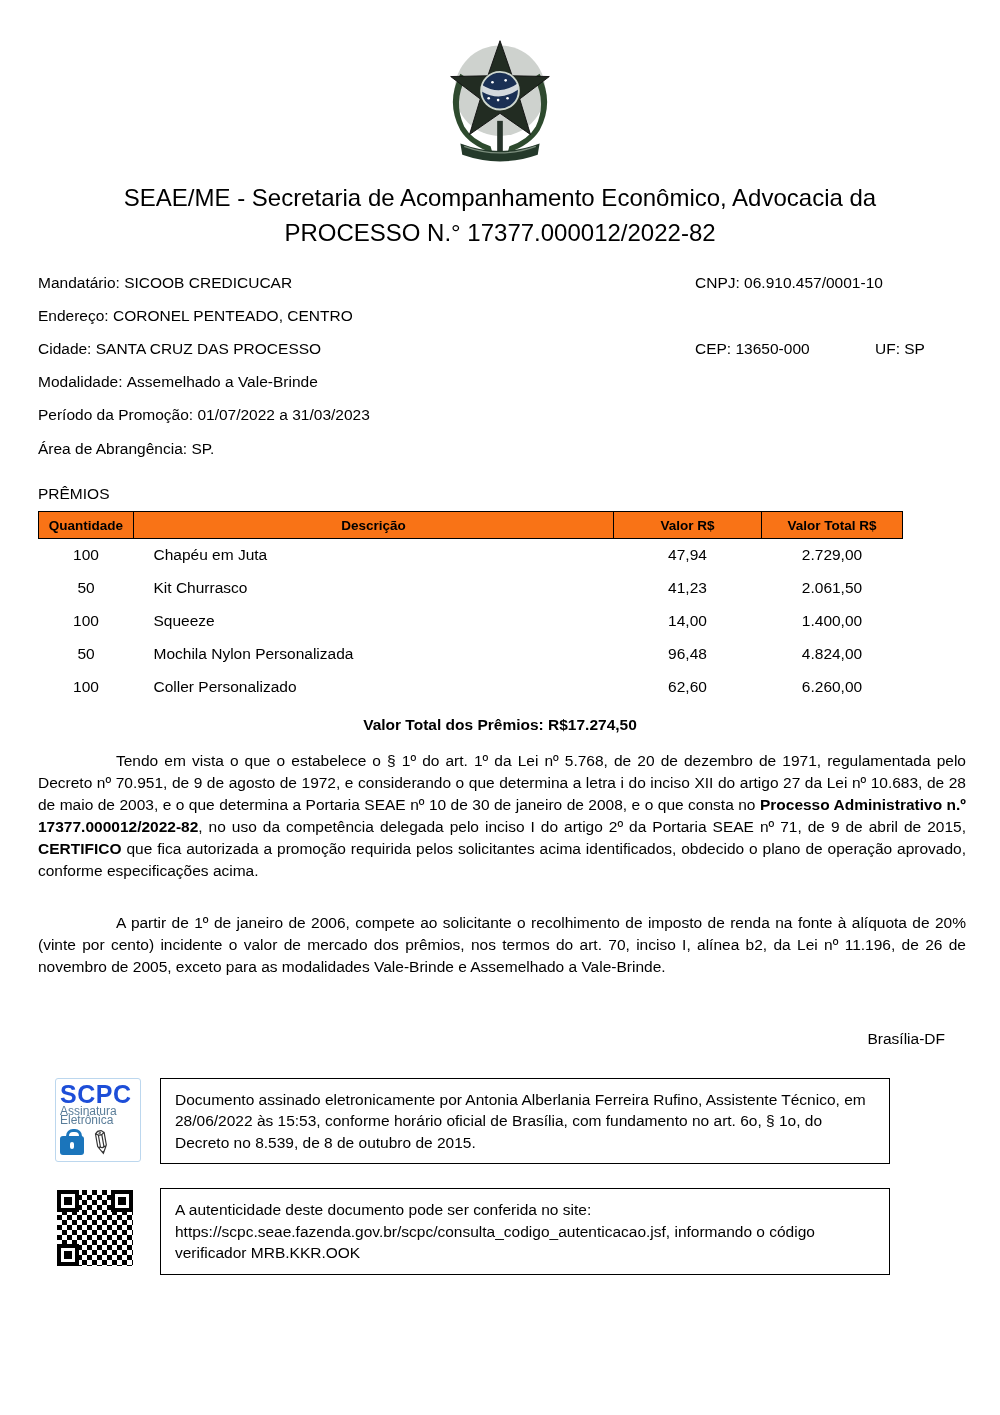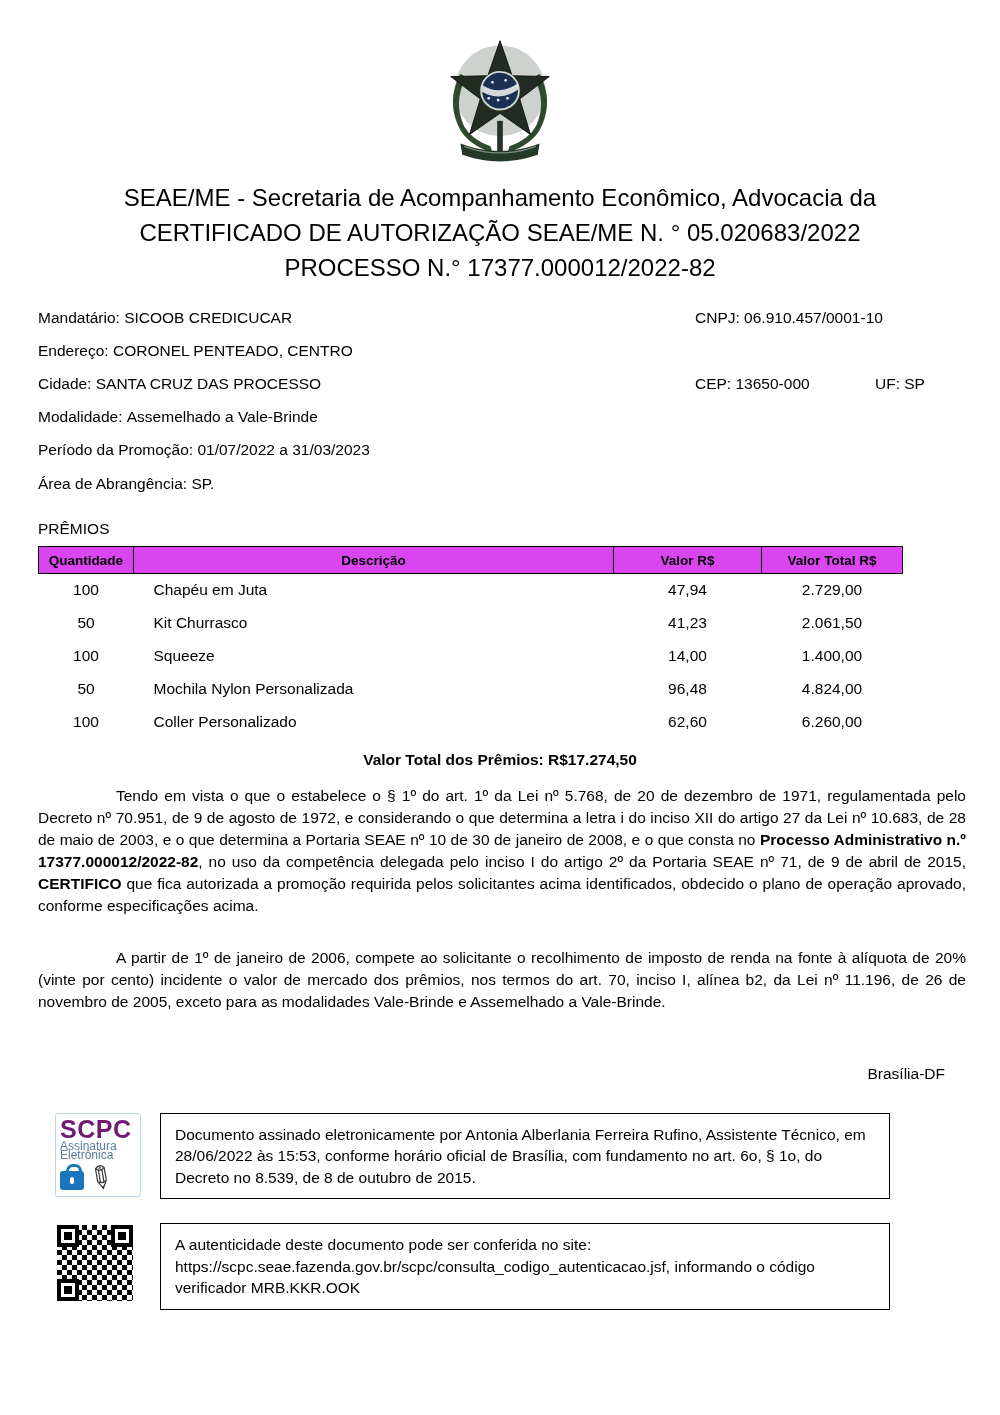--- a/index.html
+++ b/index.html
@@ -27,21 +27,21 @@
   .frow { position:relative; height:33px; line-height:33px; white-space:nowrap; }
   .fright { position:absolute; left:657px; top:0; }
   .fright2 { position:absolute; left:837px; top:0; }
   .frow.spaced { margin-top:1px; }
 
   
   .premios-title { margin:20px 38px 0 38px; font-size:15.5px; }
   table.premios { border-collapse:collapse; margin:8px 0 0 38px; width:864px; table-layout:fixed; }
   table.premios th {
     border:1px solid #000;
-    background:#d946ef;
+    background:#f97316;
     font-size:13.5px;
     font-weight:bold;
     height:27px;
     text-align:center;
   }
   table.premios col.c-qty { width:95px; }
   table.premios col.c-desc { width:480px; }
   table.premios col.c-val { width:148px; }
   table.premios col.c-total { width:141px; }
   table.premios td { font-size:15.5px; height:33px; vertical-align:middle; }
@@ -80,21 +80,21 @@
   .sig-box .line-block { display:block; }
 
   
   .scpc-logo {
     width:86px;
     border:1px solid #bcd7ee;
     border-radius:3px;
     padding:3px 4px 4px 4px;
     text-align:left;
   }
-  .scpc-name { color:#701a75; font-weight:bold; font-size:25px; line-height:25px; letter-spacing:0.5px; }
+  .scpc-name { color:#1d4ed8; font-weight:bold; font-size:25px; line-height:25px; letter-spacing:0.5px; }
   .scpc-sub { color:#5a7d99; font-size:12px; line-height:9px; }
   .scpc-icons { display:flex; align-items:center; margin-top:4px; gap:4px; }
   .lock-box {
     position:relative;
     width:24px; height:19px;
     background:#1b75bb;
     border-radius:3px;
     margin-top:6px;
   }
   .lock-box::before {
@@ -173,21 +173,20 @@
       <circle cx="58" cy="68" r="1.4" fill="#fff"></circle>
       <circle cx="68" cy="66" r="1.4" fill="#fff"></circle>
       <circle cx="48" cy="66" r="1.4" fill="#fff"></circle>
 
       <path d="M18,114 Q60,130 102,114 L100,126 Q60,140 20,126 Z" fill="#24392a"></path>
       <path d="M22,117 Q60,131 98,117" stroke="#9fb09f" stroke-width="1.5" fill="none" opacity="0.7"></path>
     </svg>
   </div>
 
   <div class="title first">SEAE/ME - Secretaria de Acompanhamento Econômico, Advocacia da</div>
-  <div class="title">CERTIFICADO DE AUTORIZAÇÃO SEAE/ME N. ° 05.020683/2022</div>
   <div class="title">PROCESSO N.° 17377.000012/2022-82</div>
 
   <div class="fields">
     <div class="frow">
       <span>Mandatário:</span>&nbsp;<span>SICOOB CREDICUCAR</span>
       <span class="fright">
         <span>CNPJ:</span>&nbsp;<span>06.910.457/0001-10</span>
       </span>
     </div>
     <div class="frow">

